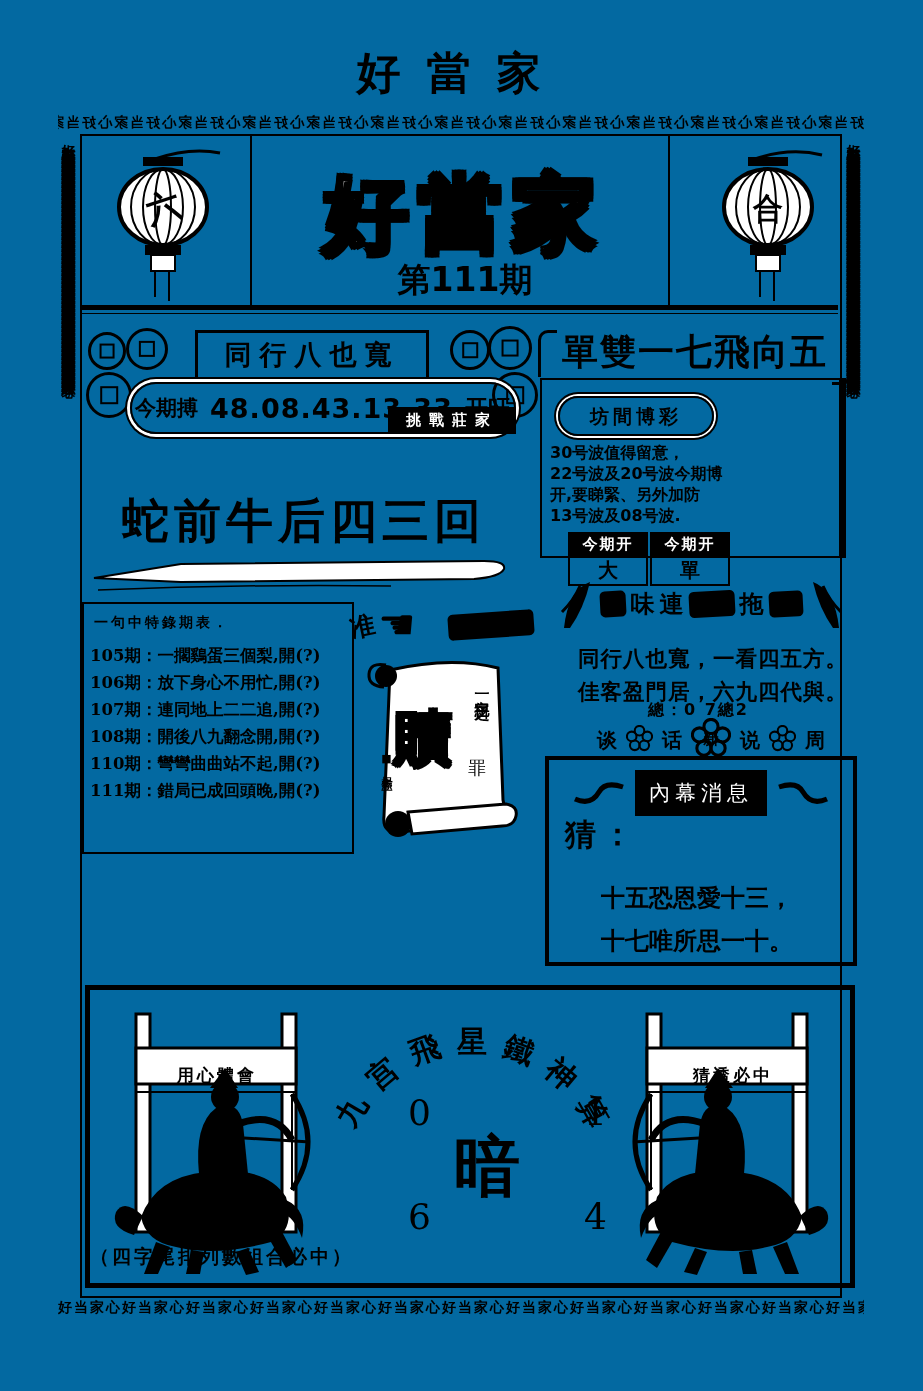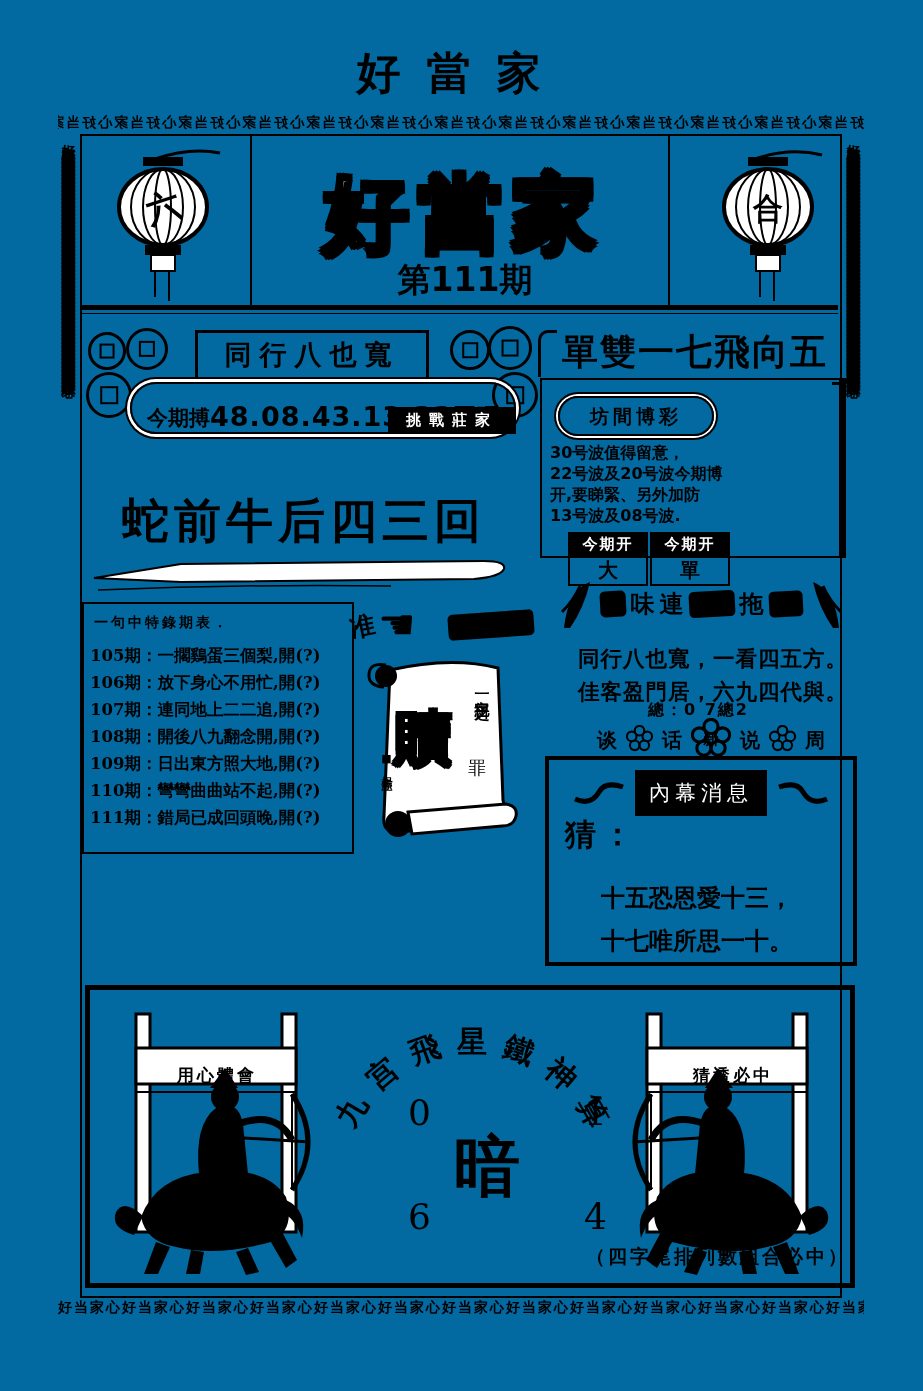--- a/index.html
+++ b/index.html
@@ -28,22 +28,22 @@
                           0 -3px 0 #000,0 3px 0 #000,-3px 0 0 #000,3px 0 0 #000;}
   .mast-issue{left:330px;top:258px;width:270px;text-align:center;font-size:33px;font-weight:bold;}
   
   .coin{display:inline-block;border:3px solid #000;border-radius:50%;position:absolute;}
   .coin::after{content:"";position:absolute;left:50%;top:50%;transform:translate(-50%,-50%);
                width:34%;height:34%;border:2px solid #000;}
   .sec-title-box{left:195px;top:330px;width:228px;height:44px;border:3px solid #000;
                  text-align:center;font-size:27px;font-weight:bold;letter-spacing:8px;line-height:44px;
                  font-family:"DejaVu Serif",serif;}
   .draw-oval{left:130px;top:382px;width:382px;height:48px;border:2px solid #000;border-radius:26px;
-             box-shadow:0 0 0 3px #fff,0 0 0 5px #000;display:flex;align-items:flex-end;
-             justify-content:center;gap:0;}
+             box-shadow:0 0 0 3px #fff,0 0 0 5px #000;display:flex;align-items:center;
+             justify-content:center;gap:12px;}
   .draw-label{font-size:21px;font-weight:bold;}
   .draw-numbers{font-size:27px;font-weight:bold;letter-spacing:1px;}
   .draw-suffix{font-size:23px;font-weight:bold;}
   .black-tag{left:388px;top:407px;width:128px;height:27px;background:#000;color:#fff;
              font-size:15px;font-weight:bold;letter-spacing:8px;text-align:center;line-height:27px;}
   .poem-label{left:118px;top:448px;font-size:28px;font-weight:bold;letter-spacing:3px;}
   .main-poem{left:122px;top:490px;width:400px;font-size:47px;font-weight:bold;letter-spacing:5px;
              font-family:"DejaVu Serif",serif;}
   .history-box{left:82px;top:602px;width:272px;height:252px;border:2px solid #000;padding:8px 6px;
                box-sizing:border-box;}
@@ -100,21 +100,21 @@
                  padding:9px 14px;}
   .guess-label{position:absolute;left:16px;top:54px;font-size:31px;font-weight:bold;letter-spacing:6px;}
   .guess-lines{position:absolute;left:52px;top:116px;font-size:24px;font-weight:bold;line-height:43px;
                font-family:"DejaVu Serif",serif;}
   
   .bottom-box{left:85px;top:985px;width:770px;height:303px;border:5px solid #000;box-sizing:border-box;}
   .arc-char{position:absolute;font-size:30px;font-weight:bold;font-family:"DejaVu Serif",serif;}
   .num{position:absolute;font-size:36px;font-family:"DejaVu Serif",serif;}
   .center-char{position:absolute;left:342px;top:132px;width:110px;text-align:center;font-size:66px;
                font-weight:bold;font-family:"DejaVu Serif",serif;}
-  .footer-note{position:absolute;left:0;top:254px;width:100%;text-align:right;font-size:19px;
+  .footer-note{position:absolute;left:0;top:254px;width:100%;text-align:left;font-size:19px;
                font-weight:bold;letter-spacing:3px;font-family:"DejaVu Serif",serif;}
   .banner-text{font-size:17px;font-weight:bold;letter-spacing:3px;}
 </style>
 </head>
 <body>
 
 <div class="page">
 
   <div class="abs page-title">好當家</div>
 
@@ -190,21 +190,20 @@
     </svg>
   </div>
 
   <div class="abs history-box">
     <div class="history-title">一句中特錄期表．</div>
     <div id="history-rows">
         <div class="hrow">105期：一擱鷄蛋三個梨,開(?)</div>
         <div class="hrow">106期：放下身心不用忙,開(?)</div>
         <div class="hrow">107期：連同地上二二追,開(?)</div>
         <div class="hrow">108期：開後八九翻念開,開(?)</div>
-        <div class="hrow">109期：日出東方照大地,開(?)</div>
         <div class="hrow">110期：彎彎曲曲站不起,開(?)</div>
         <div class="hrow">111期：錯局已成回頭晚,開(?)</div>
       </div>
   </div>
 
   <div class="abs stamp-char">准</div>
   <div class="abs hand">☚</div>
   <div class="abs blob" style="left:448px;top:612px;width:86px;height:26px;transform:rotate(-4deg);"></div>
 
   <div class="abs scroll-wrap">

